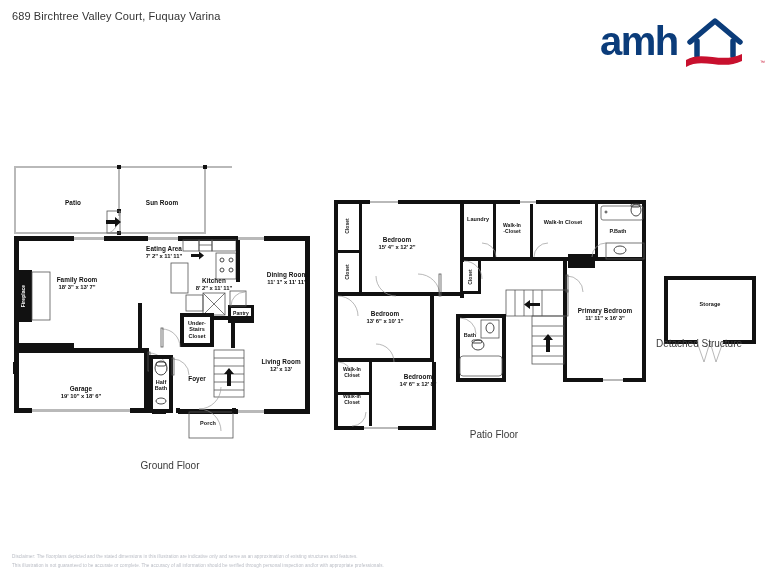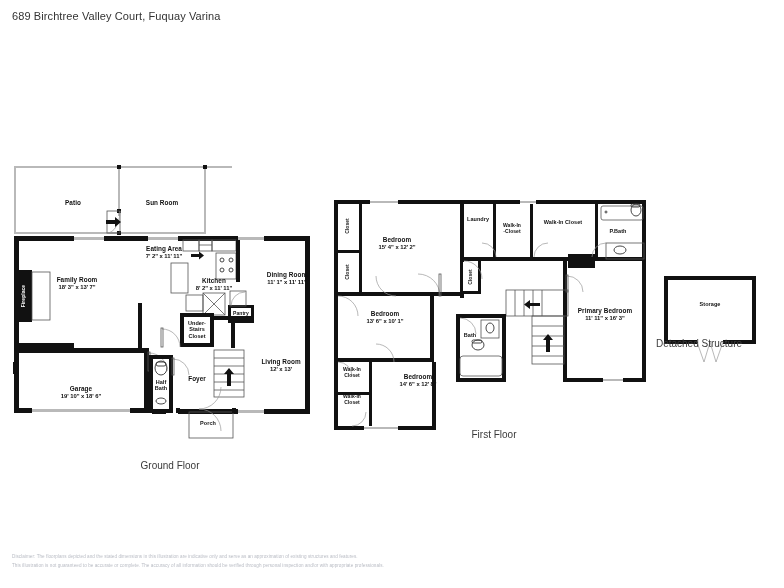--- a/index.html
+++ b/index.html
@@ -49,20 +49,35 @@
   }
   .disc div{white-space:nowrap;}
 </style>
 </head>
 <body>
 
 <div class="page">
 
   <div class="addr">689 Birchtree Valley Court, Fuquay Varina</div>
 
+  <div class="logo">
+    <svg viewBox="0 0 172 54" xmlns="http://www.w3.org/2000/svg">
+
+      <text x="2" y="41" font-family="Liberation Sans, sans-serif" font-size="40" font-weight="bold" fill="#0b3c7a" letter-spacing="-1.5">amh</text>
+
+      <g fill="none" stroke="#0b3c7a" stroke-width="5.5" stroke-linejoin="round" stroke-linecap="round">
+        <path d="M92 28 L117 7 L142 28"></path>
+        <path d="M99 27 L99 42"></path>
+        <path d="M135 27 L135 42"></path>
+      </g>
+
+      <path d="M88 46 C104 36 124 50 144 40 L144 47 C124 57 104 43 88 53 Z" fill="#c8102e"></path>
+      <text x="162" y="50" font-family="Liberation Sans, sans-serif" font-size="5" fill="#c8102e">™</text>
+    </svg>
+  </div>
 
   <div class="plan">
   <svg viewBox="0 0 784 588" xmlns="http://www.w3.org/2000/svg">
     <defs>
       <style>
         .w   { fill:#111; }                         /* thick wall */
         .wl  { fill:#b9b9b9; }                      /* light/window wall */
         .thin{ fill:none; stroke:#555; stroke-width:.8; }
         .thin2{fill:none; stroke:#8a8a8a; stroke-width:.8; }
         .fix { fill:none; stroke:#333; stroke-width:.9; }
@@ -385,21 +400,21 @@
   <div class="lbl tiny two" style="left:352px; top:400px;">
     <span>Walk-In</span><br>
     <span>Closet</span>
   </div>
 
   <div class="lbl two" style="left:418px; top:380px;">
     <span>Bedroom</span>
     <span class="dim">14' 6" x 12' 8"</span>
   </div>
 
-  <div class="floorlabel" style="left:494px; top:429px;">First Floor</div>
+  <div class="floorlabel" style="left:494px; top:429px;">Patio Floor</div>
 
   <div class="lbl sm" style="left:710px; top:305px;">Storage</div>
   <div class="floorlabel" style="left:699px; top:338px;">Detached Structure</div>
 
   <div class="disc">
     <div>Disclaimer: The floorplans depicted and the stated dimensions in this illustration are indicative only and serve as an approximation of existing structures and features.</div>
     <div>This illustration is not guaranteed to be accurate or complete. The accuracy of all information should be verified through personal inspection and/or with appropriate professionals.</div>
   </div>
 
 </div>

